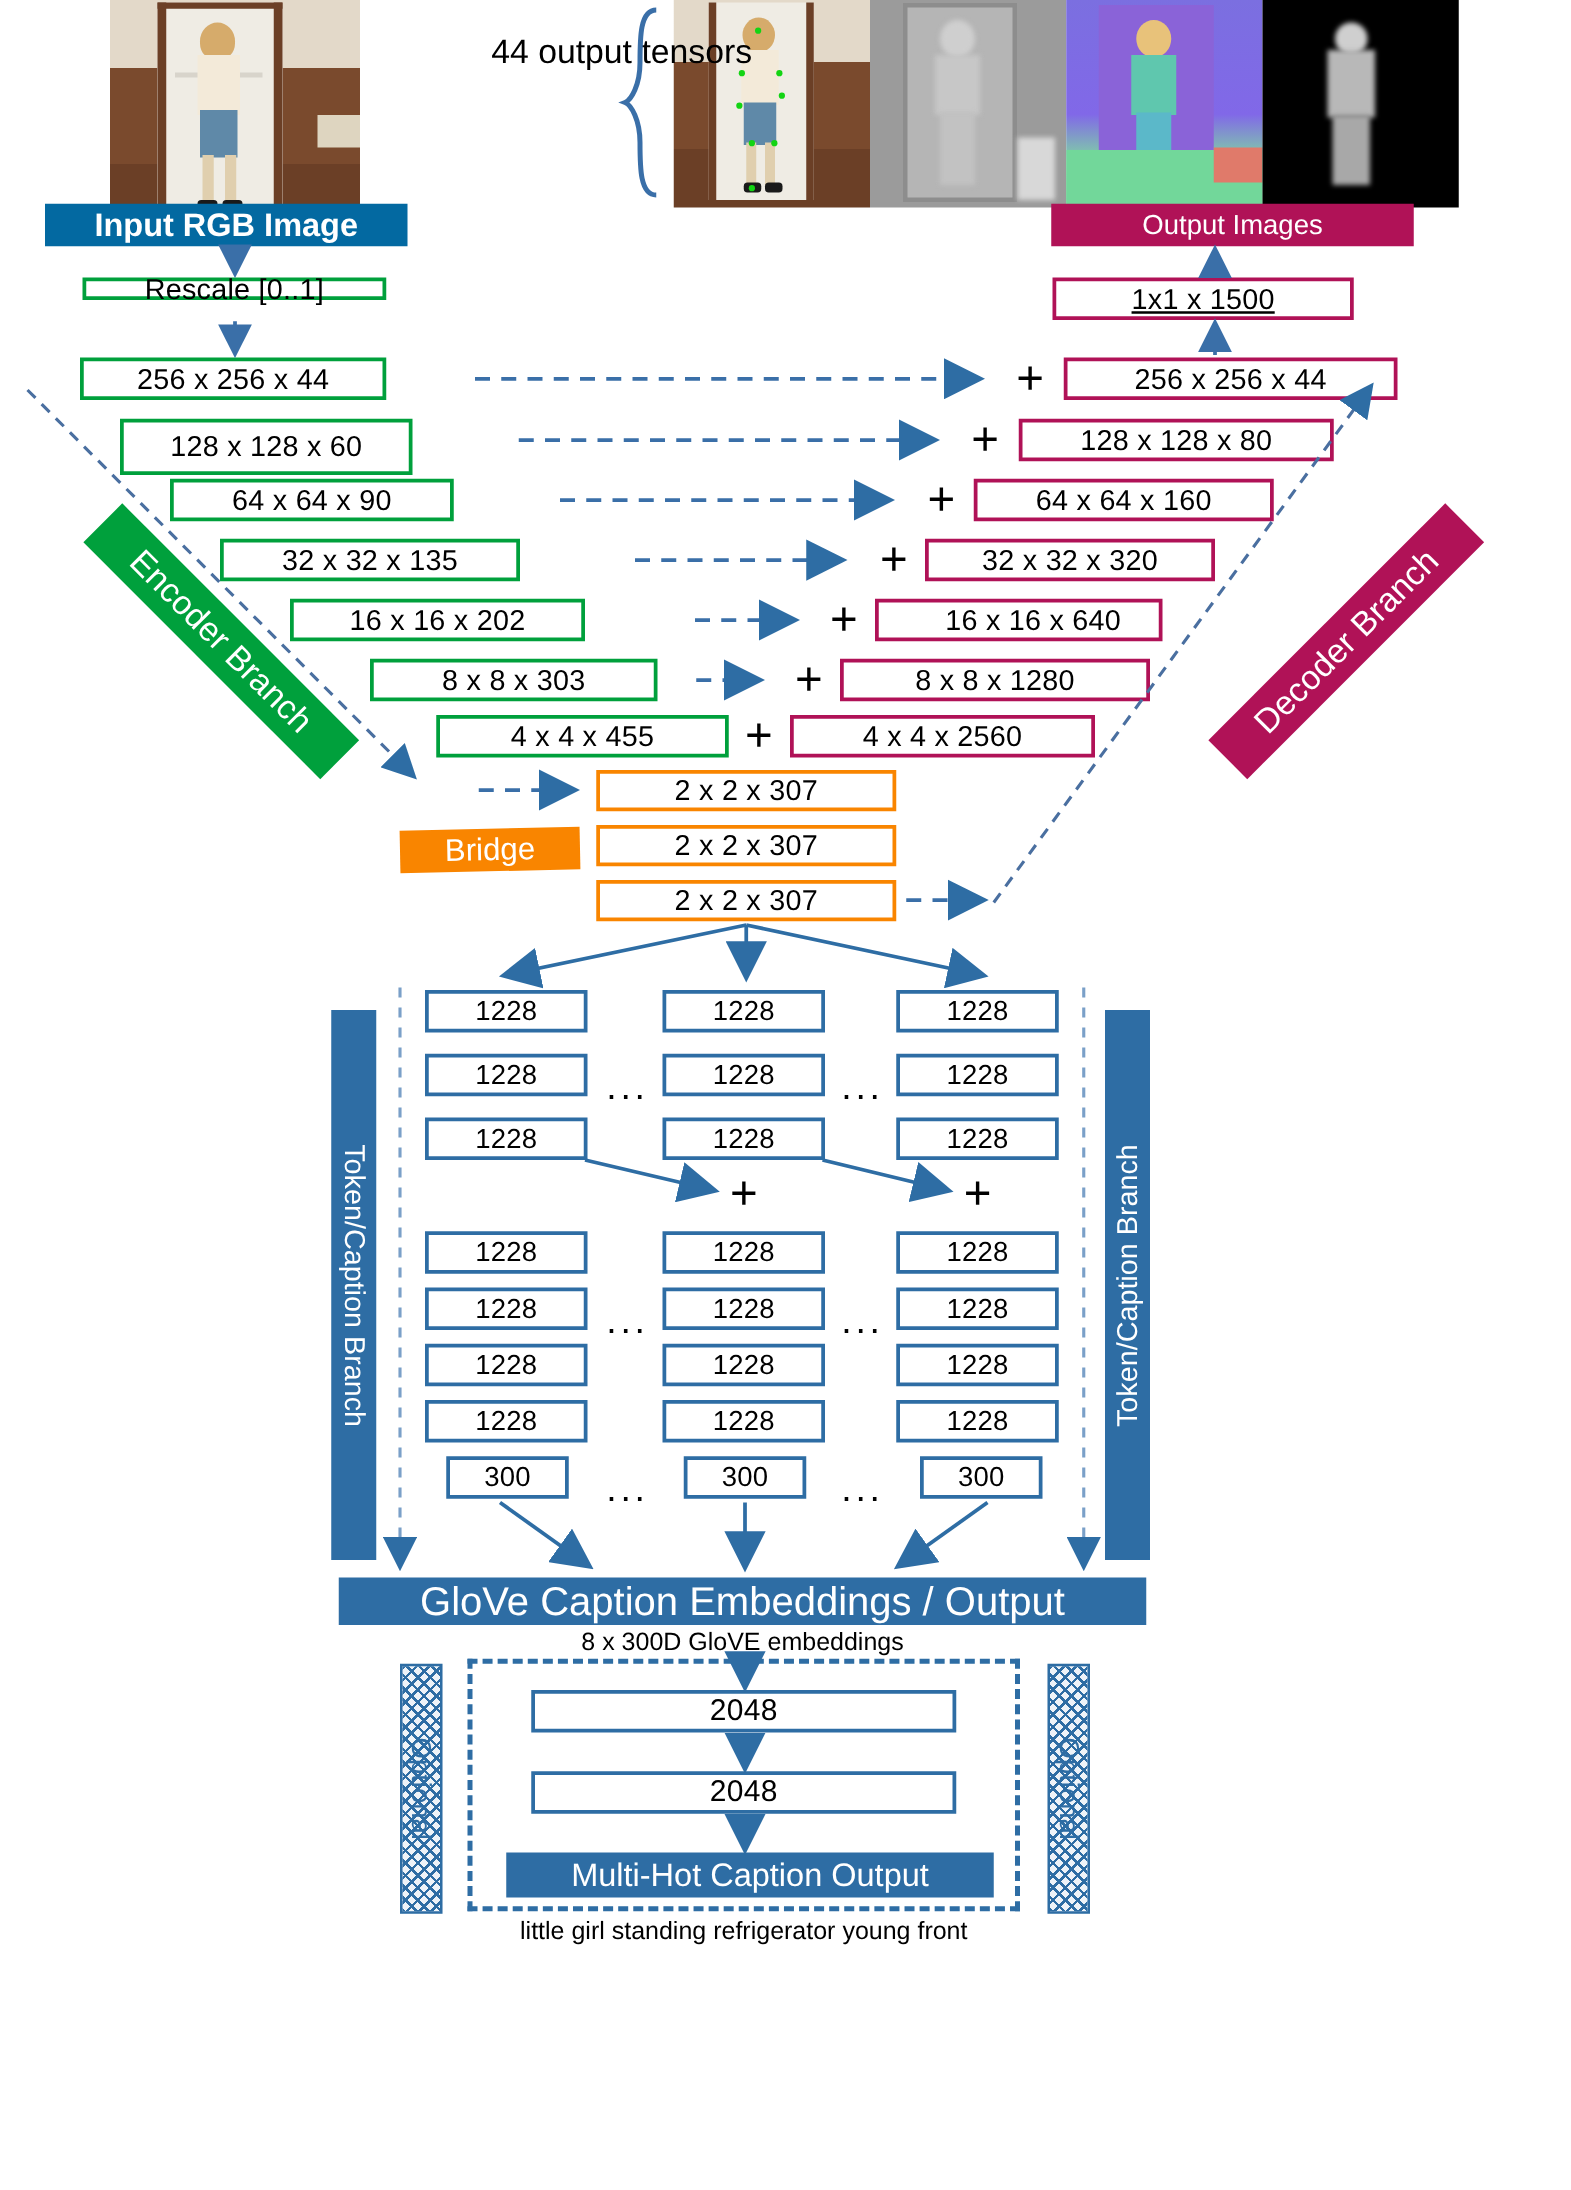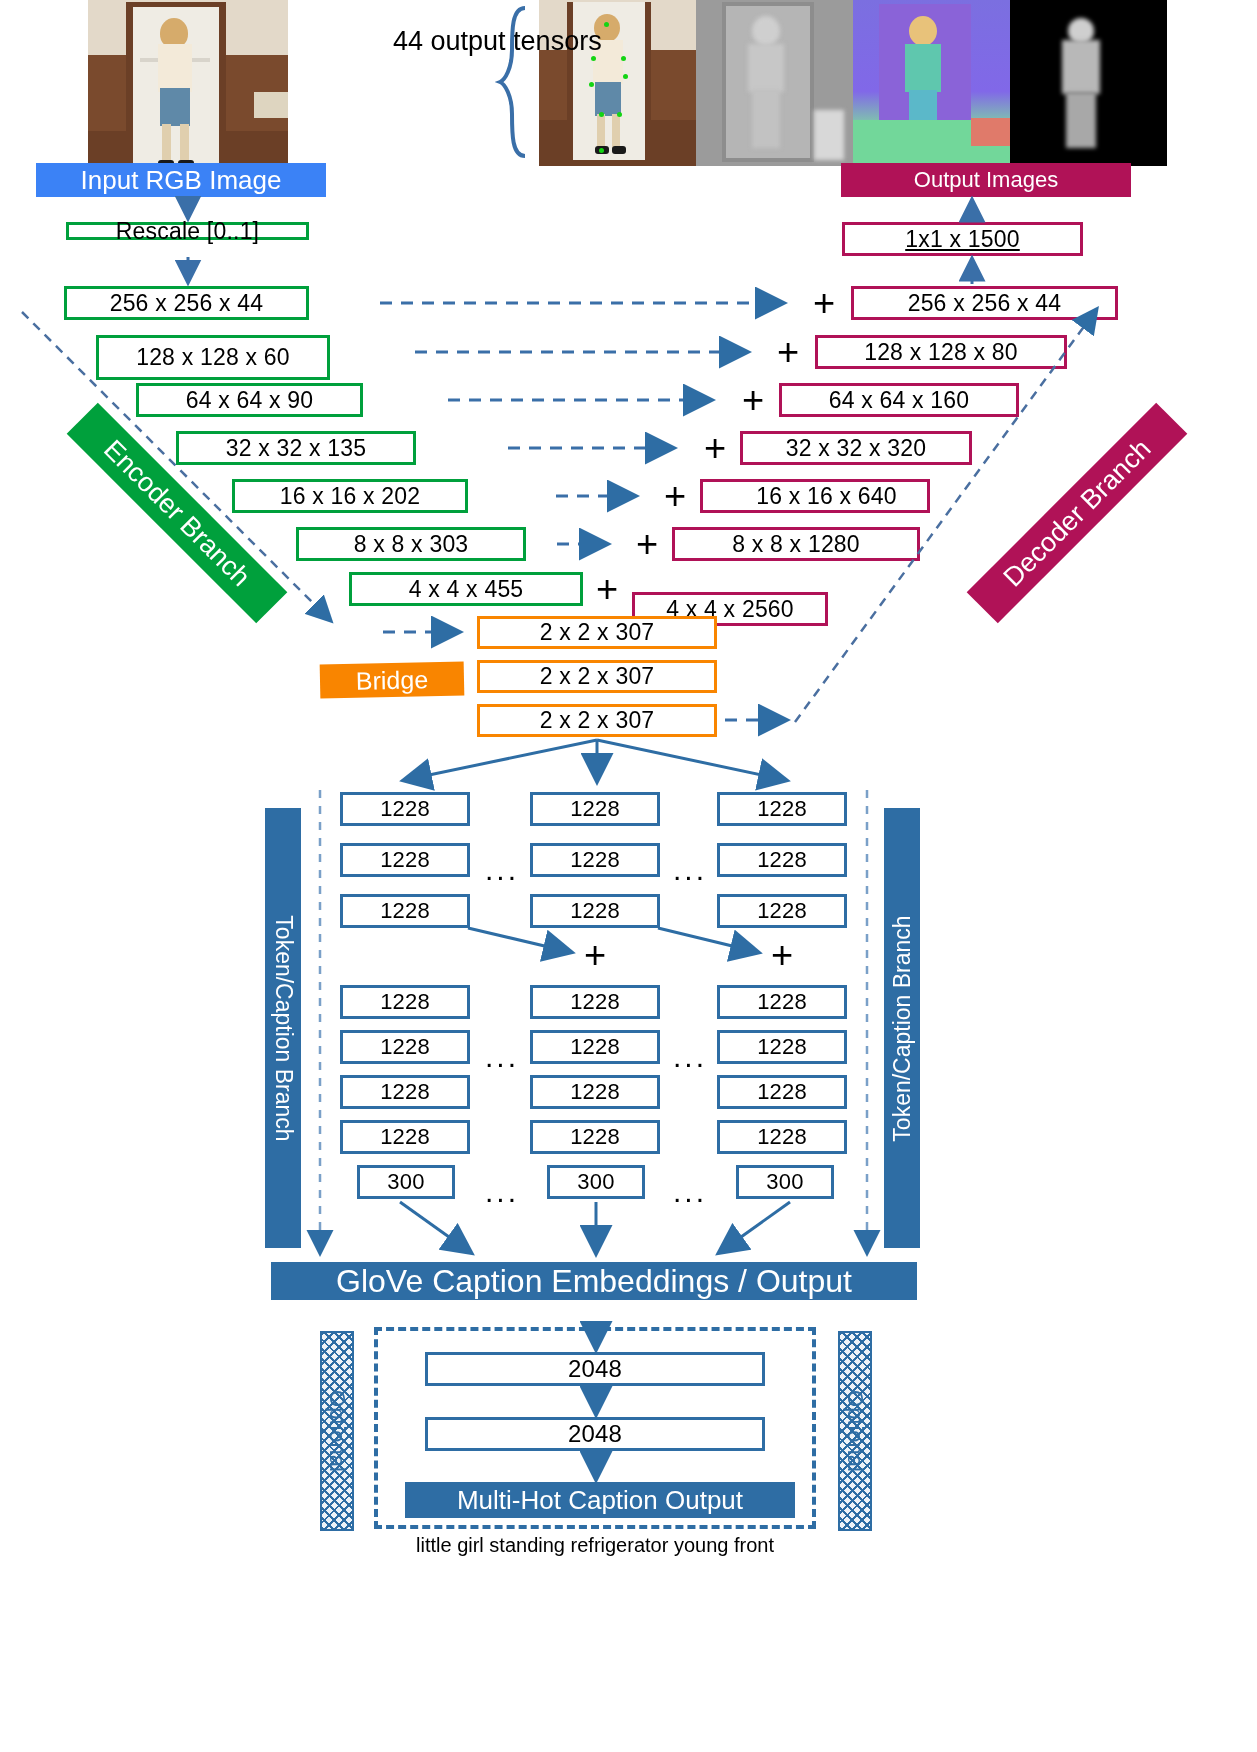--- a/index.html
+++ b/index.html
@@ -18,21 +18,21 @@
   .enc{border:3px solid #00a03c;}
   .dec{border:3px solid #b01257;}
   .bridge-box{border:3px solid #f98500;}
   .tok{border:3px solid #2e6da4;font-size:22px;}
 
   
   .banner{
     position:absolute;box-sizing:border-box;display:flex;align-items:center;
     justify-content:center;color:#fff;white-space:nowrap;
   }
-  .banner-green{background:#3b82f6;}
+  .banner-green{background:#0369a1;font-weight:bold;}
   .banner-crimson{background:#b01257;}
   .banner-orange{background:#f98500;}
   .banner-blue{background:#2e6da4;}
 
   
   .diag{
     position:absolute;display:flex;align-items:center;justify-content:center;
     color:#fff;white-space:nowrap;font-size:27px;
   }
   .diag-enc{background:#00a03c;transform:rotate(45deg);transform-origin:center center;}
@@ -149,21 +149,21 @@
   <div class="tbox enc" style="left:349px;top:572px;width:234px;height:34px;">4 x 4 x 455</div>
 
   <div class="tbox dec" style="left:842px;top:222px;width:241px;height:34px;text-decoration:underline;">1x1 x 1500</div>
 
   <div class="tbox dec" style="left:851px;top:286px;width:267px;height:34px;">256 x 256 x 44</div>
   <div class="tbox dec" style="left:815px;top:335px;width:252px;height:34px;">128 x 128 x 80</div>
   <div class="tbox dec" style="left:779px;top:383px;width:240px;height:34px;">64 x 64 x 160</div>
   <div class="tbox dec" style="left:740px;top:431px;width:232px;height:34px;">32 x 32 x 320</div>
   <div class="tbox dec" style="left:700px;top:479px;width:230px;height:34px;padding-left:23px;">16 x 16 x 640</div>
   <div class="tbox dec" style="left:672px;top:527px;width:248px;height:34px;">8 x 8 x 1280</div>
-  <div class="tbox dec" style="left:632px;top:592px;width:196px;height:34px;">4 x 4 x 2560</div>
+  <div class="tbox dec" style="left:632px;top:572px;width:244px;height:34px;">4 x 4 x 2560</div>
 
   <div class="plus" style="left:813px;top:284px;">+</div>
   <div class="plus" style="left:777px;top:333px;">+</div>
   <div class="plus" style="left:742px;top:381px;">+</div>
   <div class="plus" style="left:704px;top:429px;">+</div>
   <div class="plus" style="left:664px;top:477px;">+</div>
   <div class="plus" style="left:636px;top:525px;">+</div>
   <div class="plus" style="left:596px;top:570px;">+</div>
 
   <div class="tbox bridge-box" style="left:477px;top:616px;width:240px;height:33px;">2 x 2 x 307</div>
@@ -222,20 +222,21 @@
   <div class="dots" style="left:673px;top:1177px;">...</div>
 
   <div class="vbar left" style="left:265px;top:808px;width:36px;height:440px;">
     <span class="vtext">Token/Caption Branch</span>
   </div>
   <div class="vbar" style="left:884px;top:808px;width:36px;height:440px;">
     <span class="vtext" style="transform:rotate(-90deg);">Token/Caption Branch</span>
   </div>
 
   <div class="banner banner-blue" style="left:271px;top:1262px;width:646px;height:38px;font-size:32px;">GloVe Caption Embeddings / Output</div>
+  <div class="txt" style="left:271px;top:1303px;width:646px;text-align:center;font-size:20px;">8 x 300D GloVE embeddings</div>
 
   <div class="dashbox" style="left:374px;top:1327px;width:442px;height:202px;"></div>
 
   <div class="optstrip" style="left:320px;top:1331px;width:30px;height:196px;">
     <span class="vtext">Optional</span>
   </div>
   <div class="optstrip" style="left:838px;top:1331px;width:30px;height:196px;">
     <span class="vtext">Optional</span>
   </div>
 

